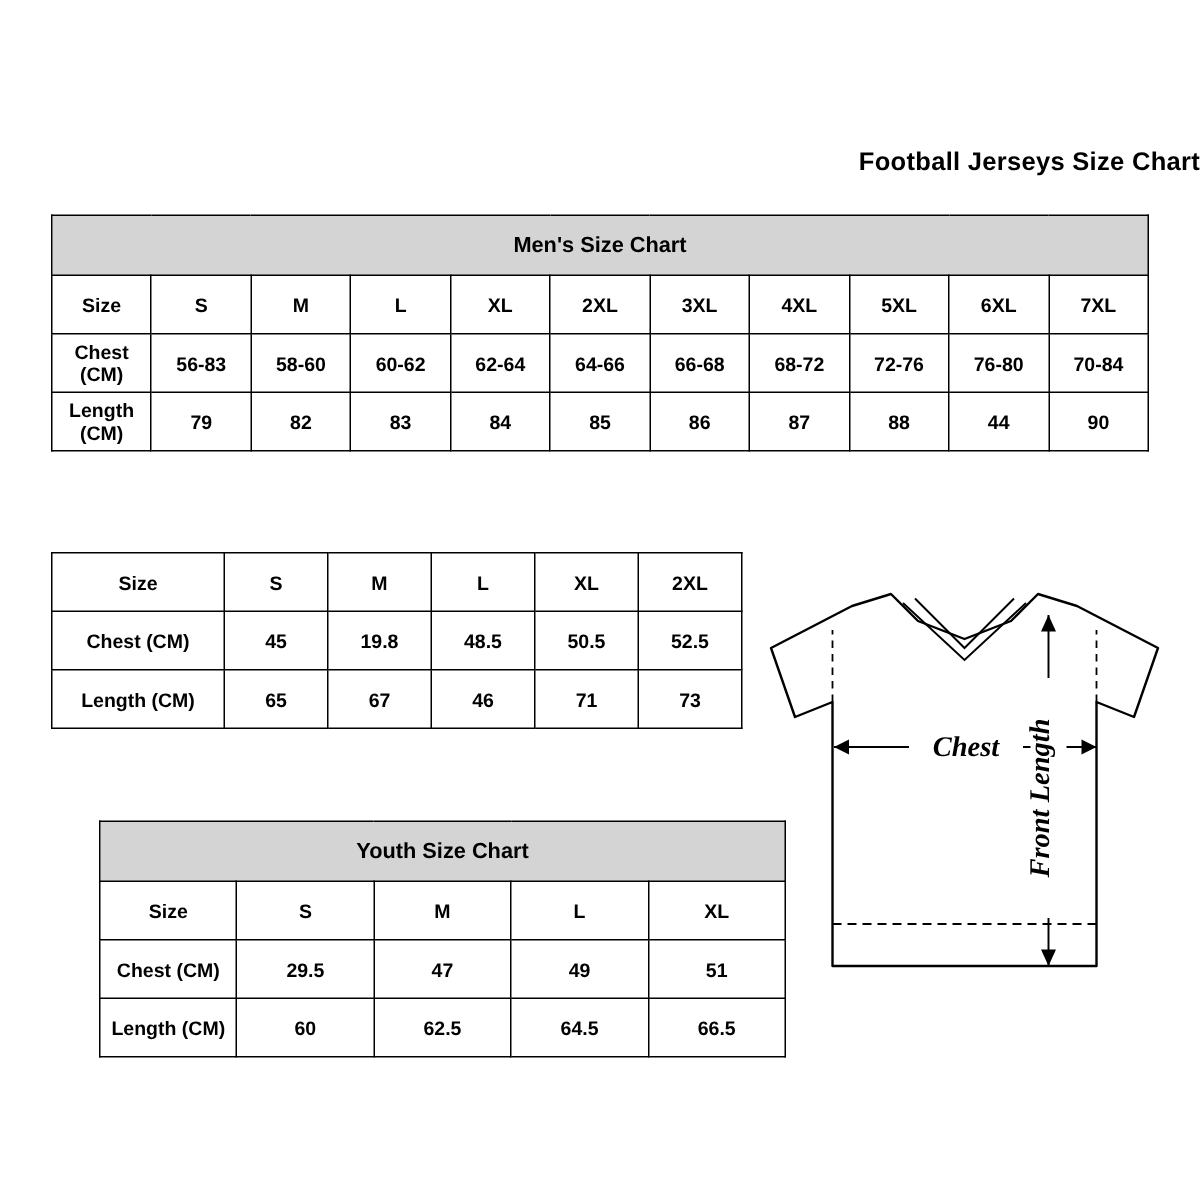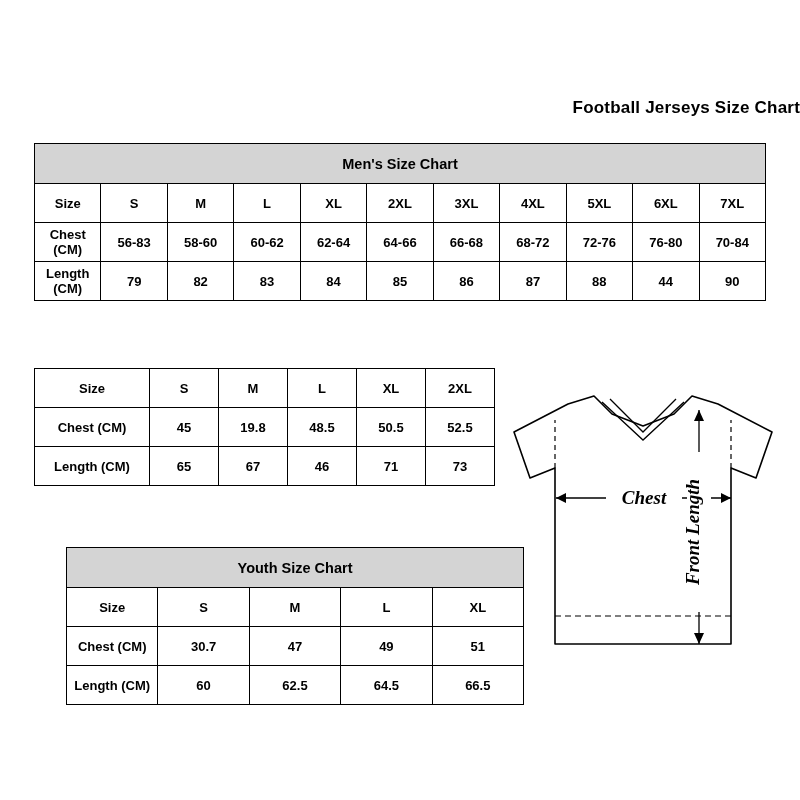--- a/index.html
+++ b/index.html
@@ -174,21 +174,21 @@
     </tr>
     <tr>
       <td class="label-col">Size</td>
       <td class="data-col">S</td>
       <td class="data-col">M</td>
       <td class="data-col">L</td>
       <td class="data-col">XL</td>
     </tr>
     <tr>
       <td class="label-col">Chest (CM)</td>
-      <td class="data-col">30.7</td>
+      <td class="data-col">29.5</td>
       <td class="data-col">47</td>
       <td class="data-col">49</td>
       <td class="data-col">51</td>
     </tr>
     <tr>
       <td class="label-col">Length (CM)</td>
       <td class="data-col">60</td>
       <td class="data-col">62.5</td>
       <td class="data-col">64.5</td>
       <td class="data-col">66.5</td>

